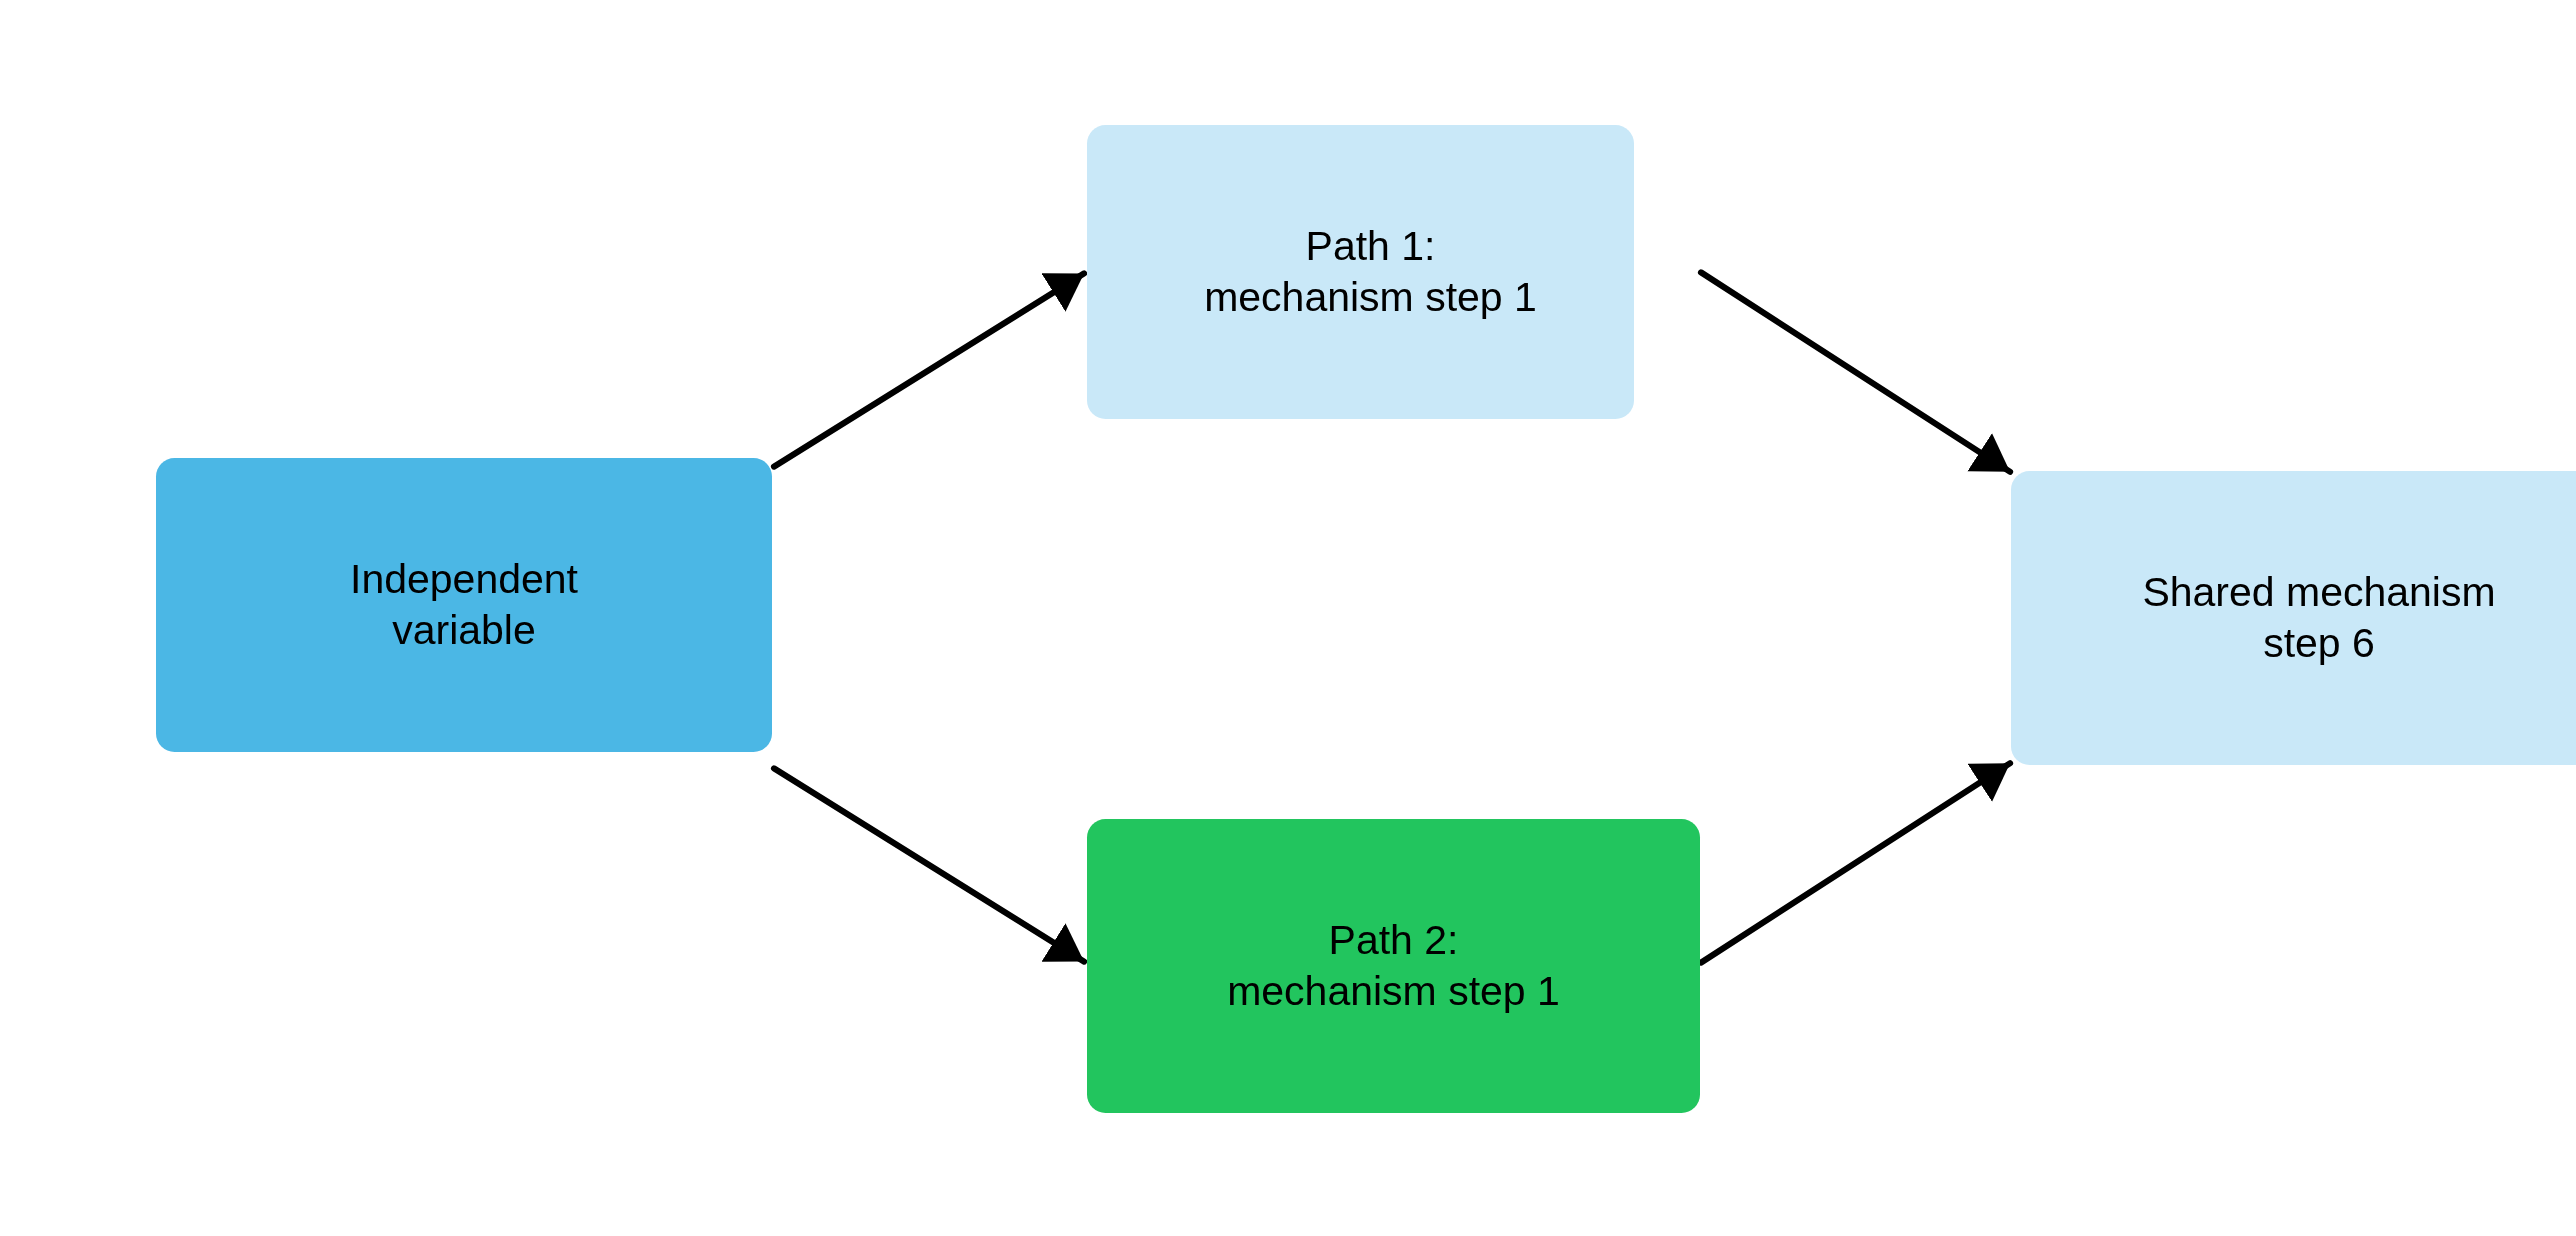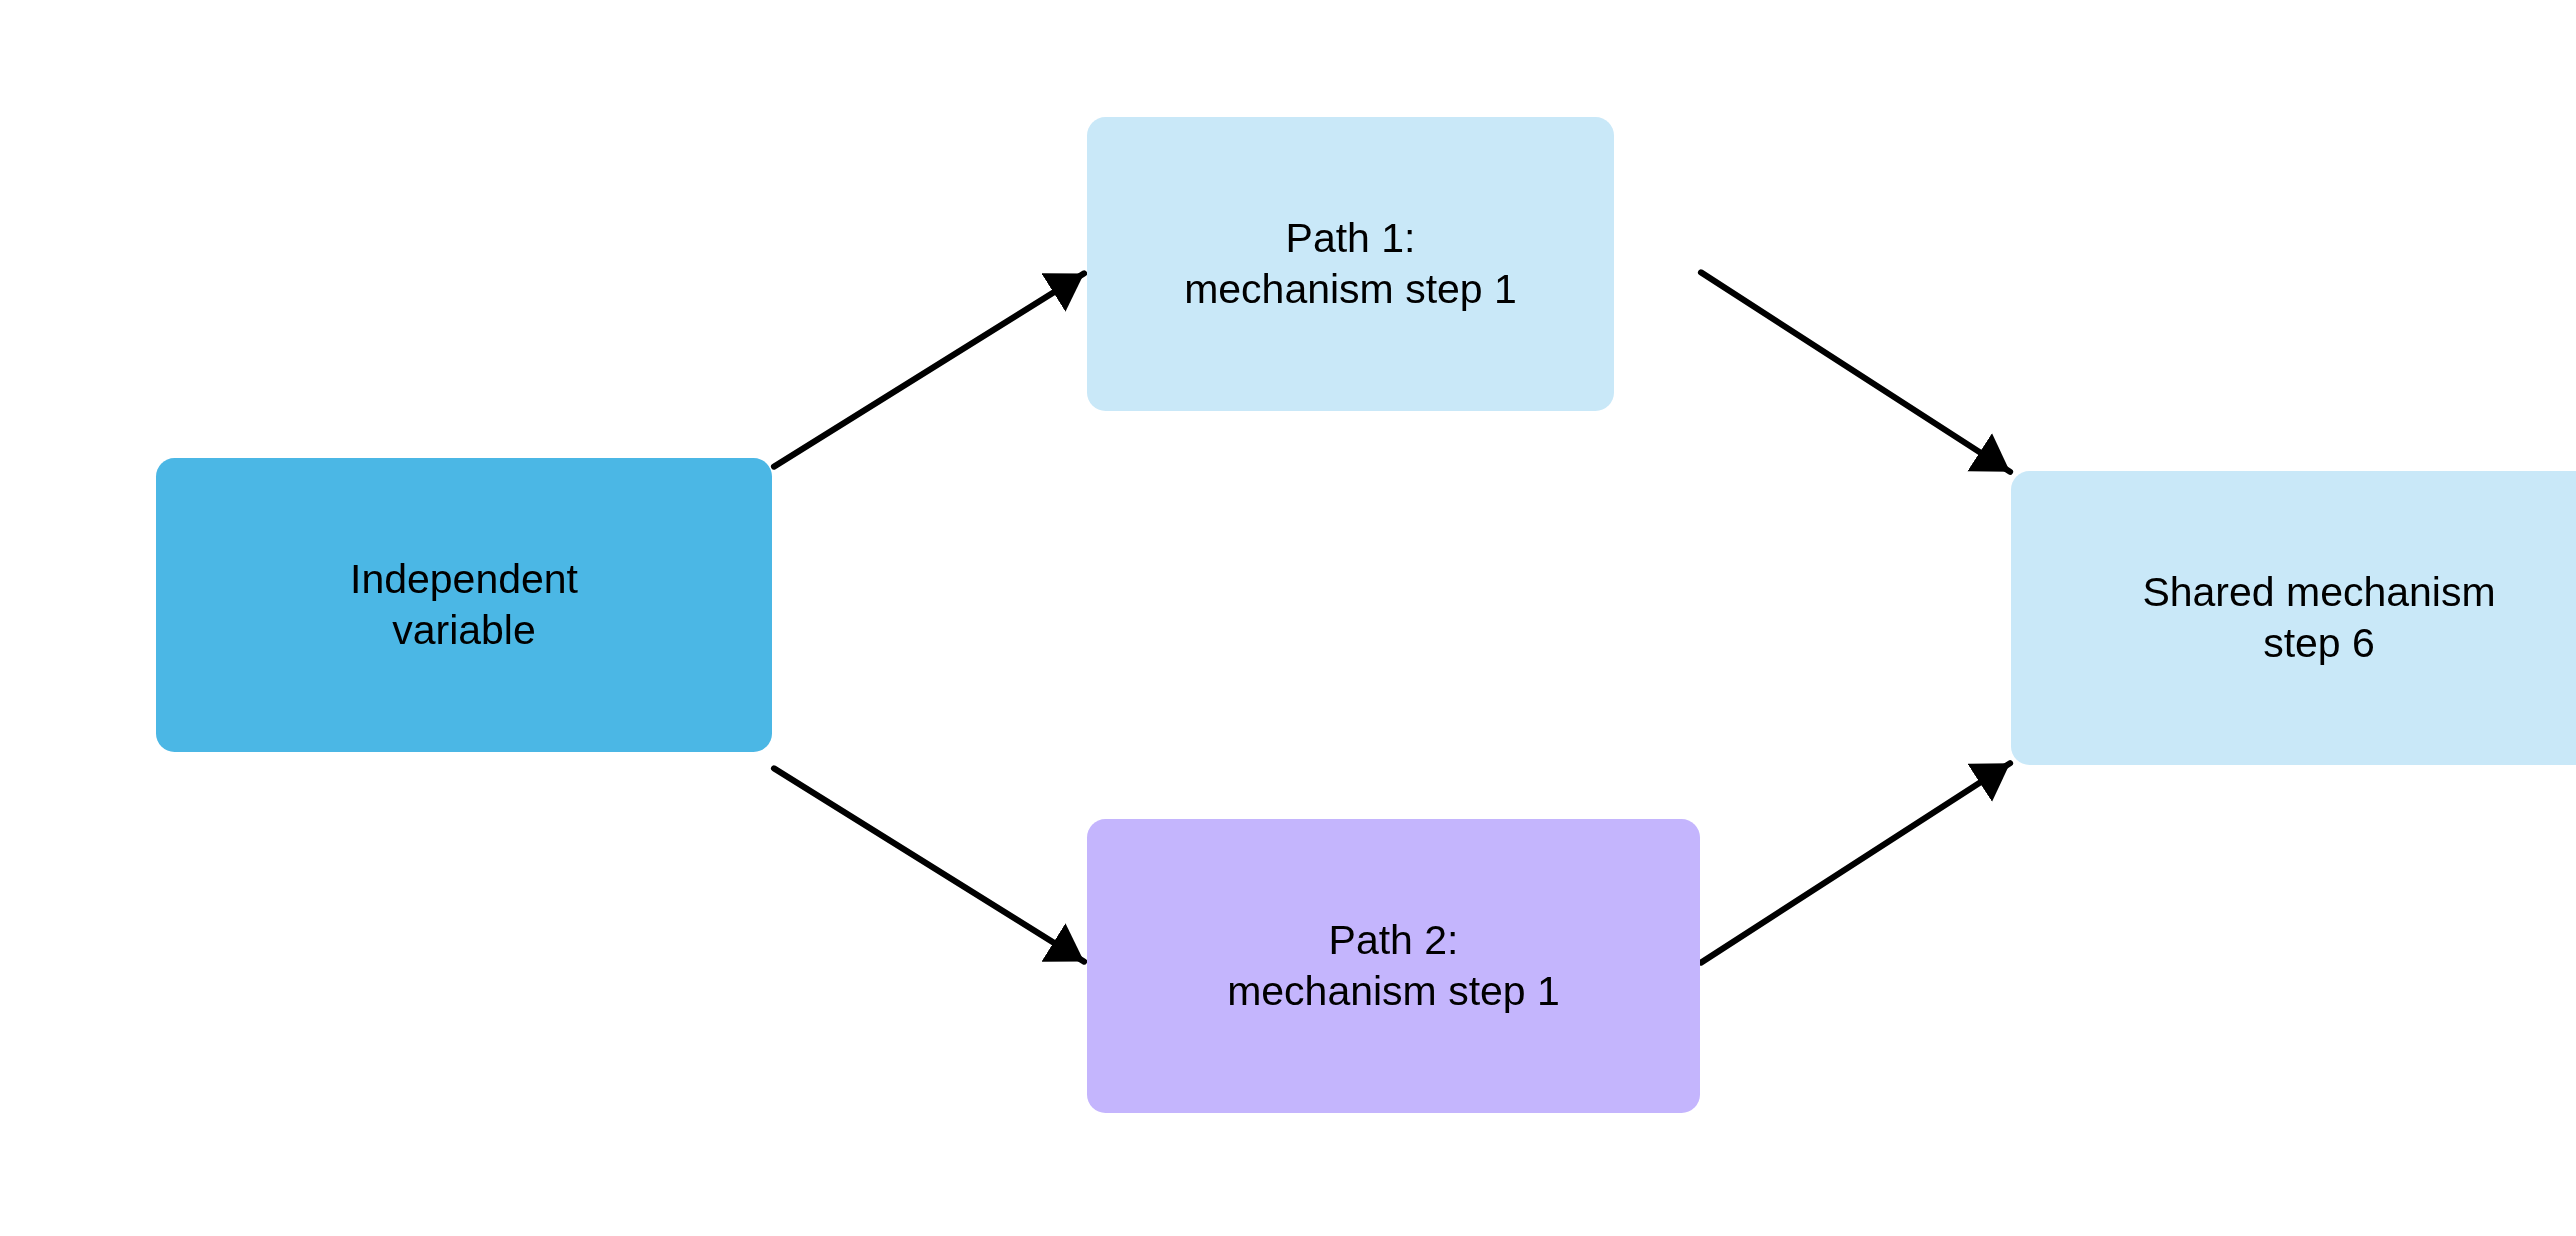--- a/index.html
+++ b/index.html
@@ -25,21 +25,21 @@
   }
   .node .label {
     font-size: 41px;
     line-height: 1.25;
     color: #000000;
     white-space: pre-line;
     text-align: center;
   }
   
   #node-independent { left: 156px;  top: 458px;  width: 616px; height: 294px; }
-  #node-path1       { left: 1087px; top: 117px;  width: 527px; height: 294px; }
+  #node-path1       { left: 1087px; top: 125px;  width: 527px; height: 294px; padding-left: 20px; }
   #node-path2       { left: 1087px; top: 819px; width: 613px; height: 294px; }
   #node-shared      { left: 2011px; top: 471px;  width: 616px; height: 294px; }
 
   #arrows {
     position: absolute;
     left: 0; top: 0;
     width: 3709px;
     height: 1236px;
     pointer-events: none;
   }
@@ -70,21 +70,21 @@
   <div class="node" id="node-independent" style="background-color: rgb(75, 183, 229);">
     <span class="label">Independent
 variable</span>
   </div>
 
   <div class="node" id="node-path1" style="background-color: rgb(201, 232, 248);">
     <span class="label">Path 1:
 mechanism step 1</span>
   </div>
 
-  <div class="node" id="node-path2" style="background-color: #c4b5fd; justify-content: center;">
+  <div class="node" id="node-path2" style="background-color: #22c55e; justify-content: center;">
     <span class="label">Path 2:
 mechanism step 1</span>
   </div>
 
   <div class="node" id="node-shared" style="background-color: rgb(201, 232, 248);">
     <span class="label">Shared mechanism
 step 6</span>
   </div>
 
 </div>

